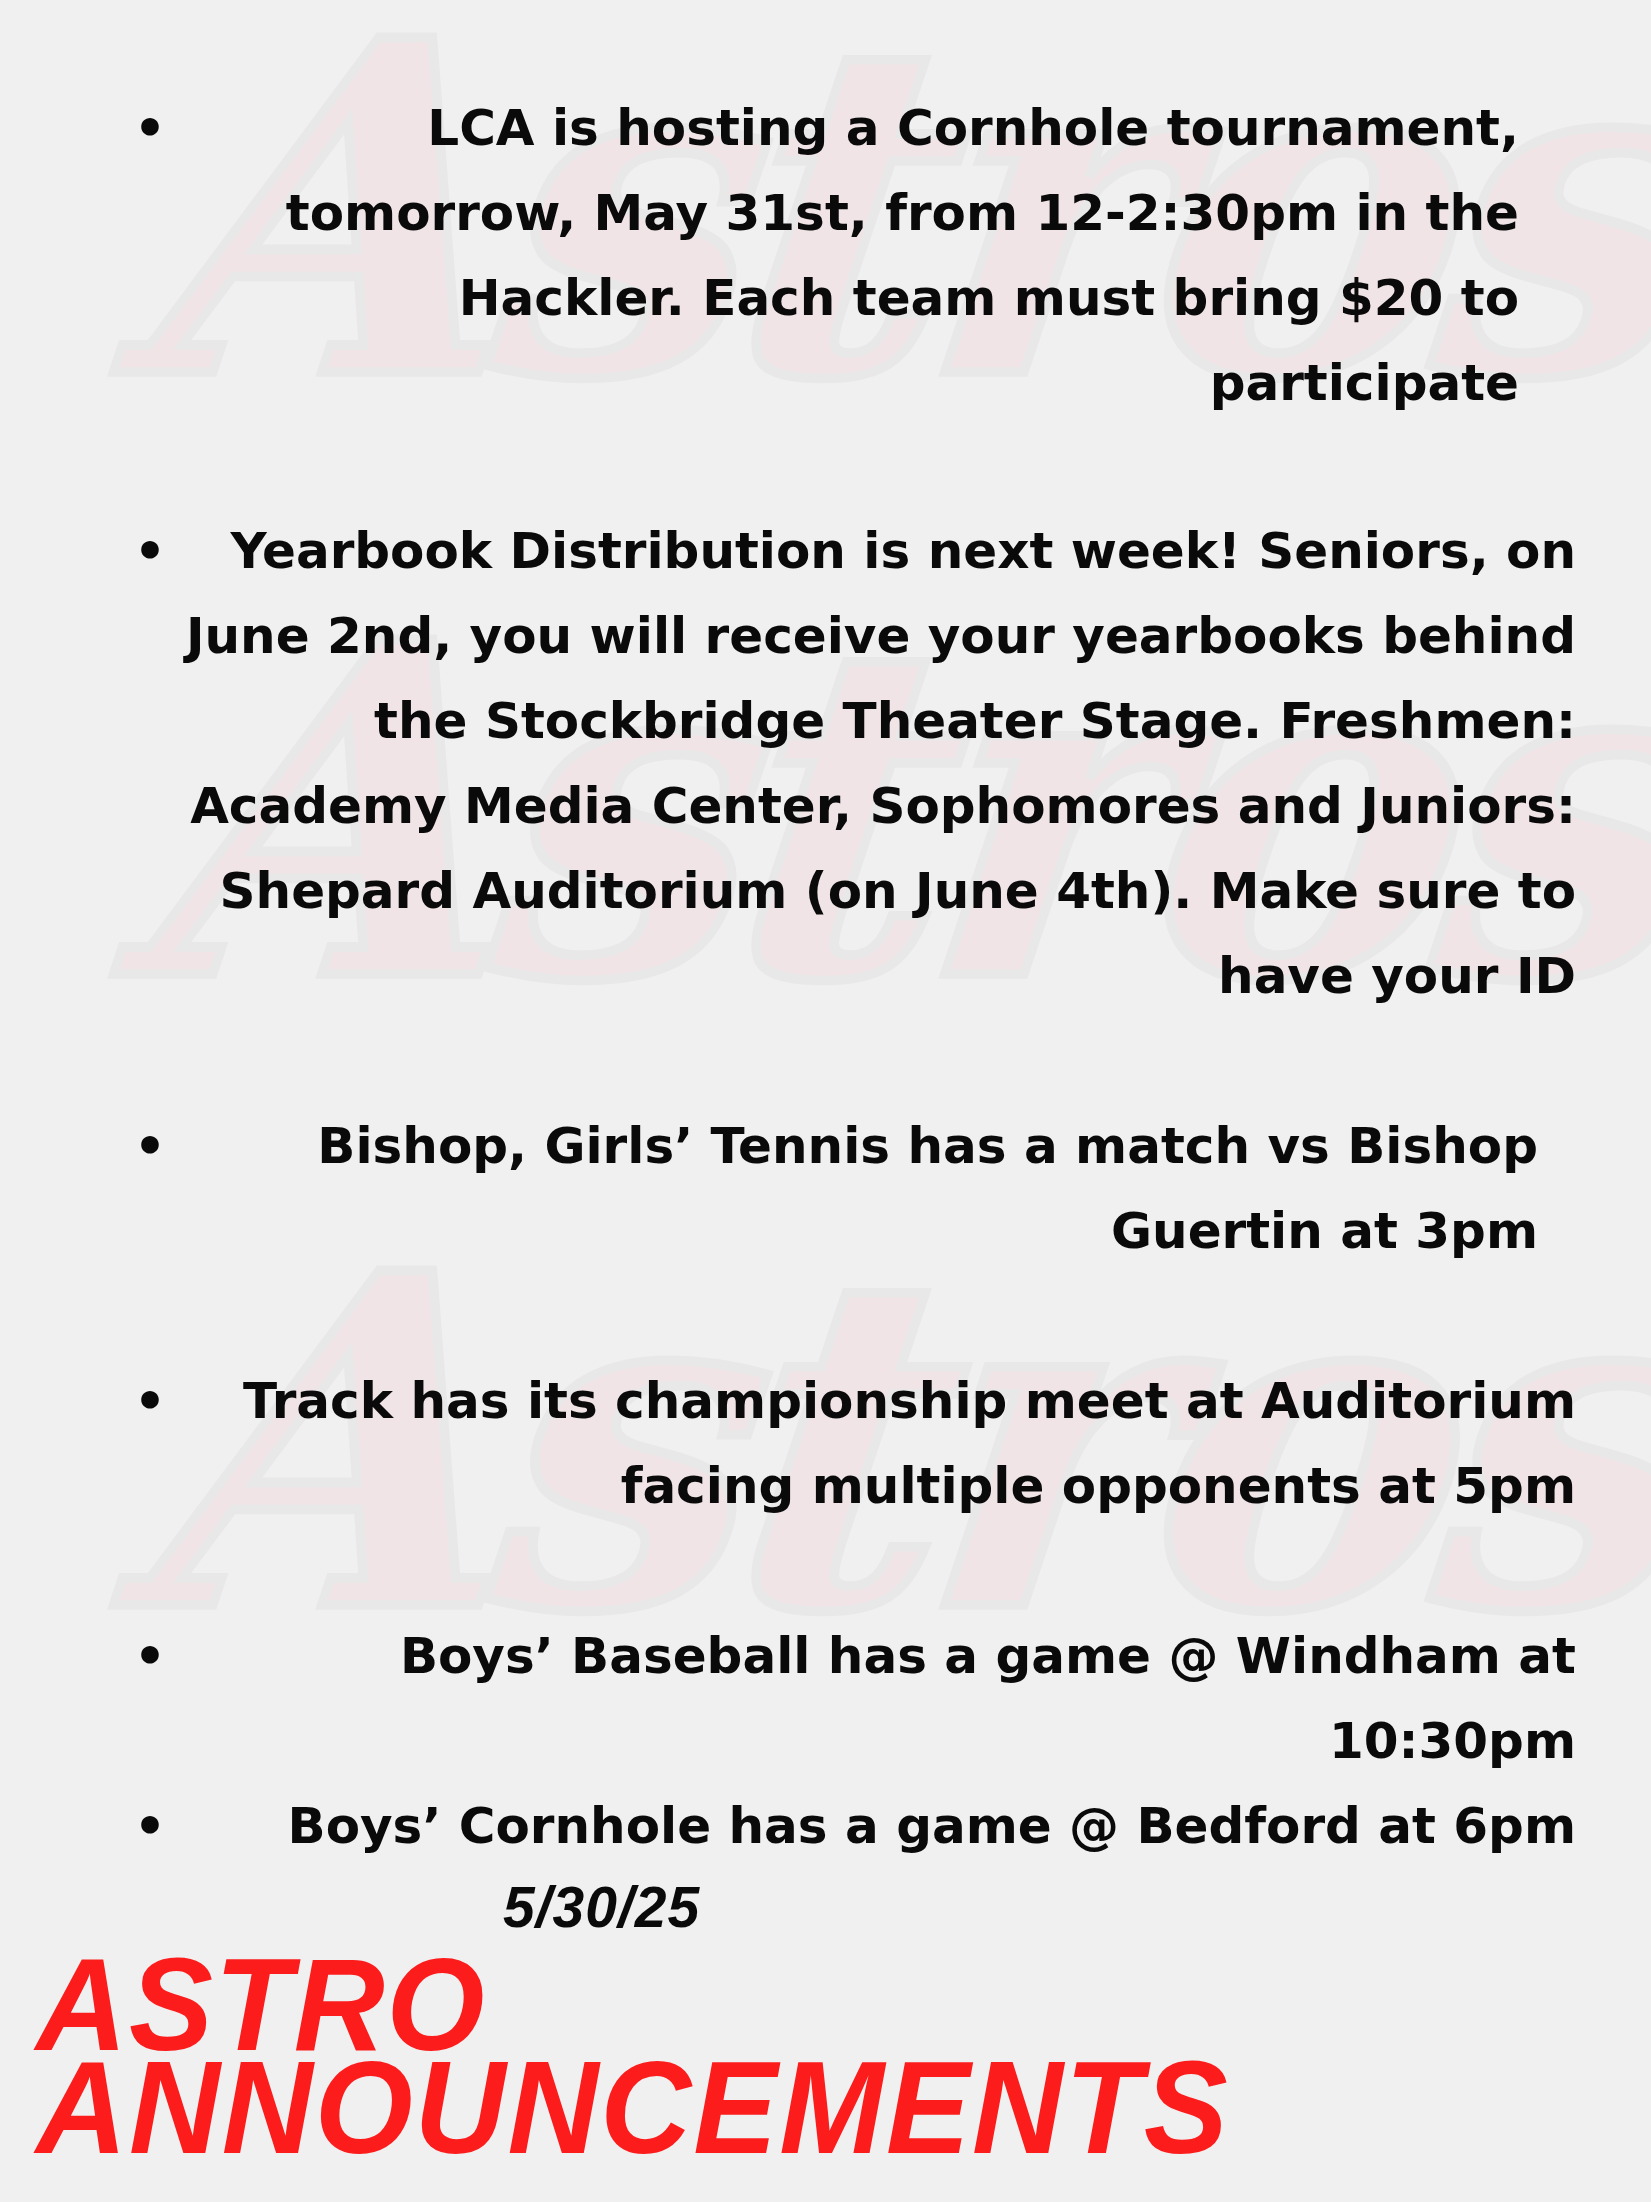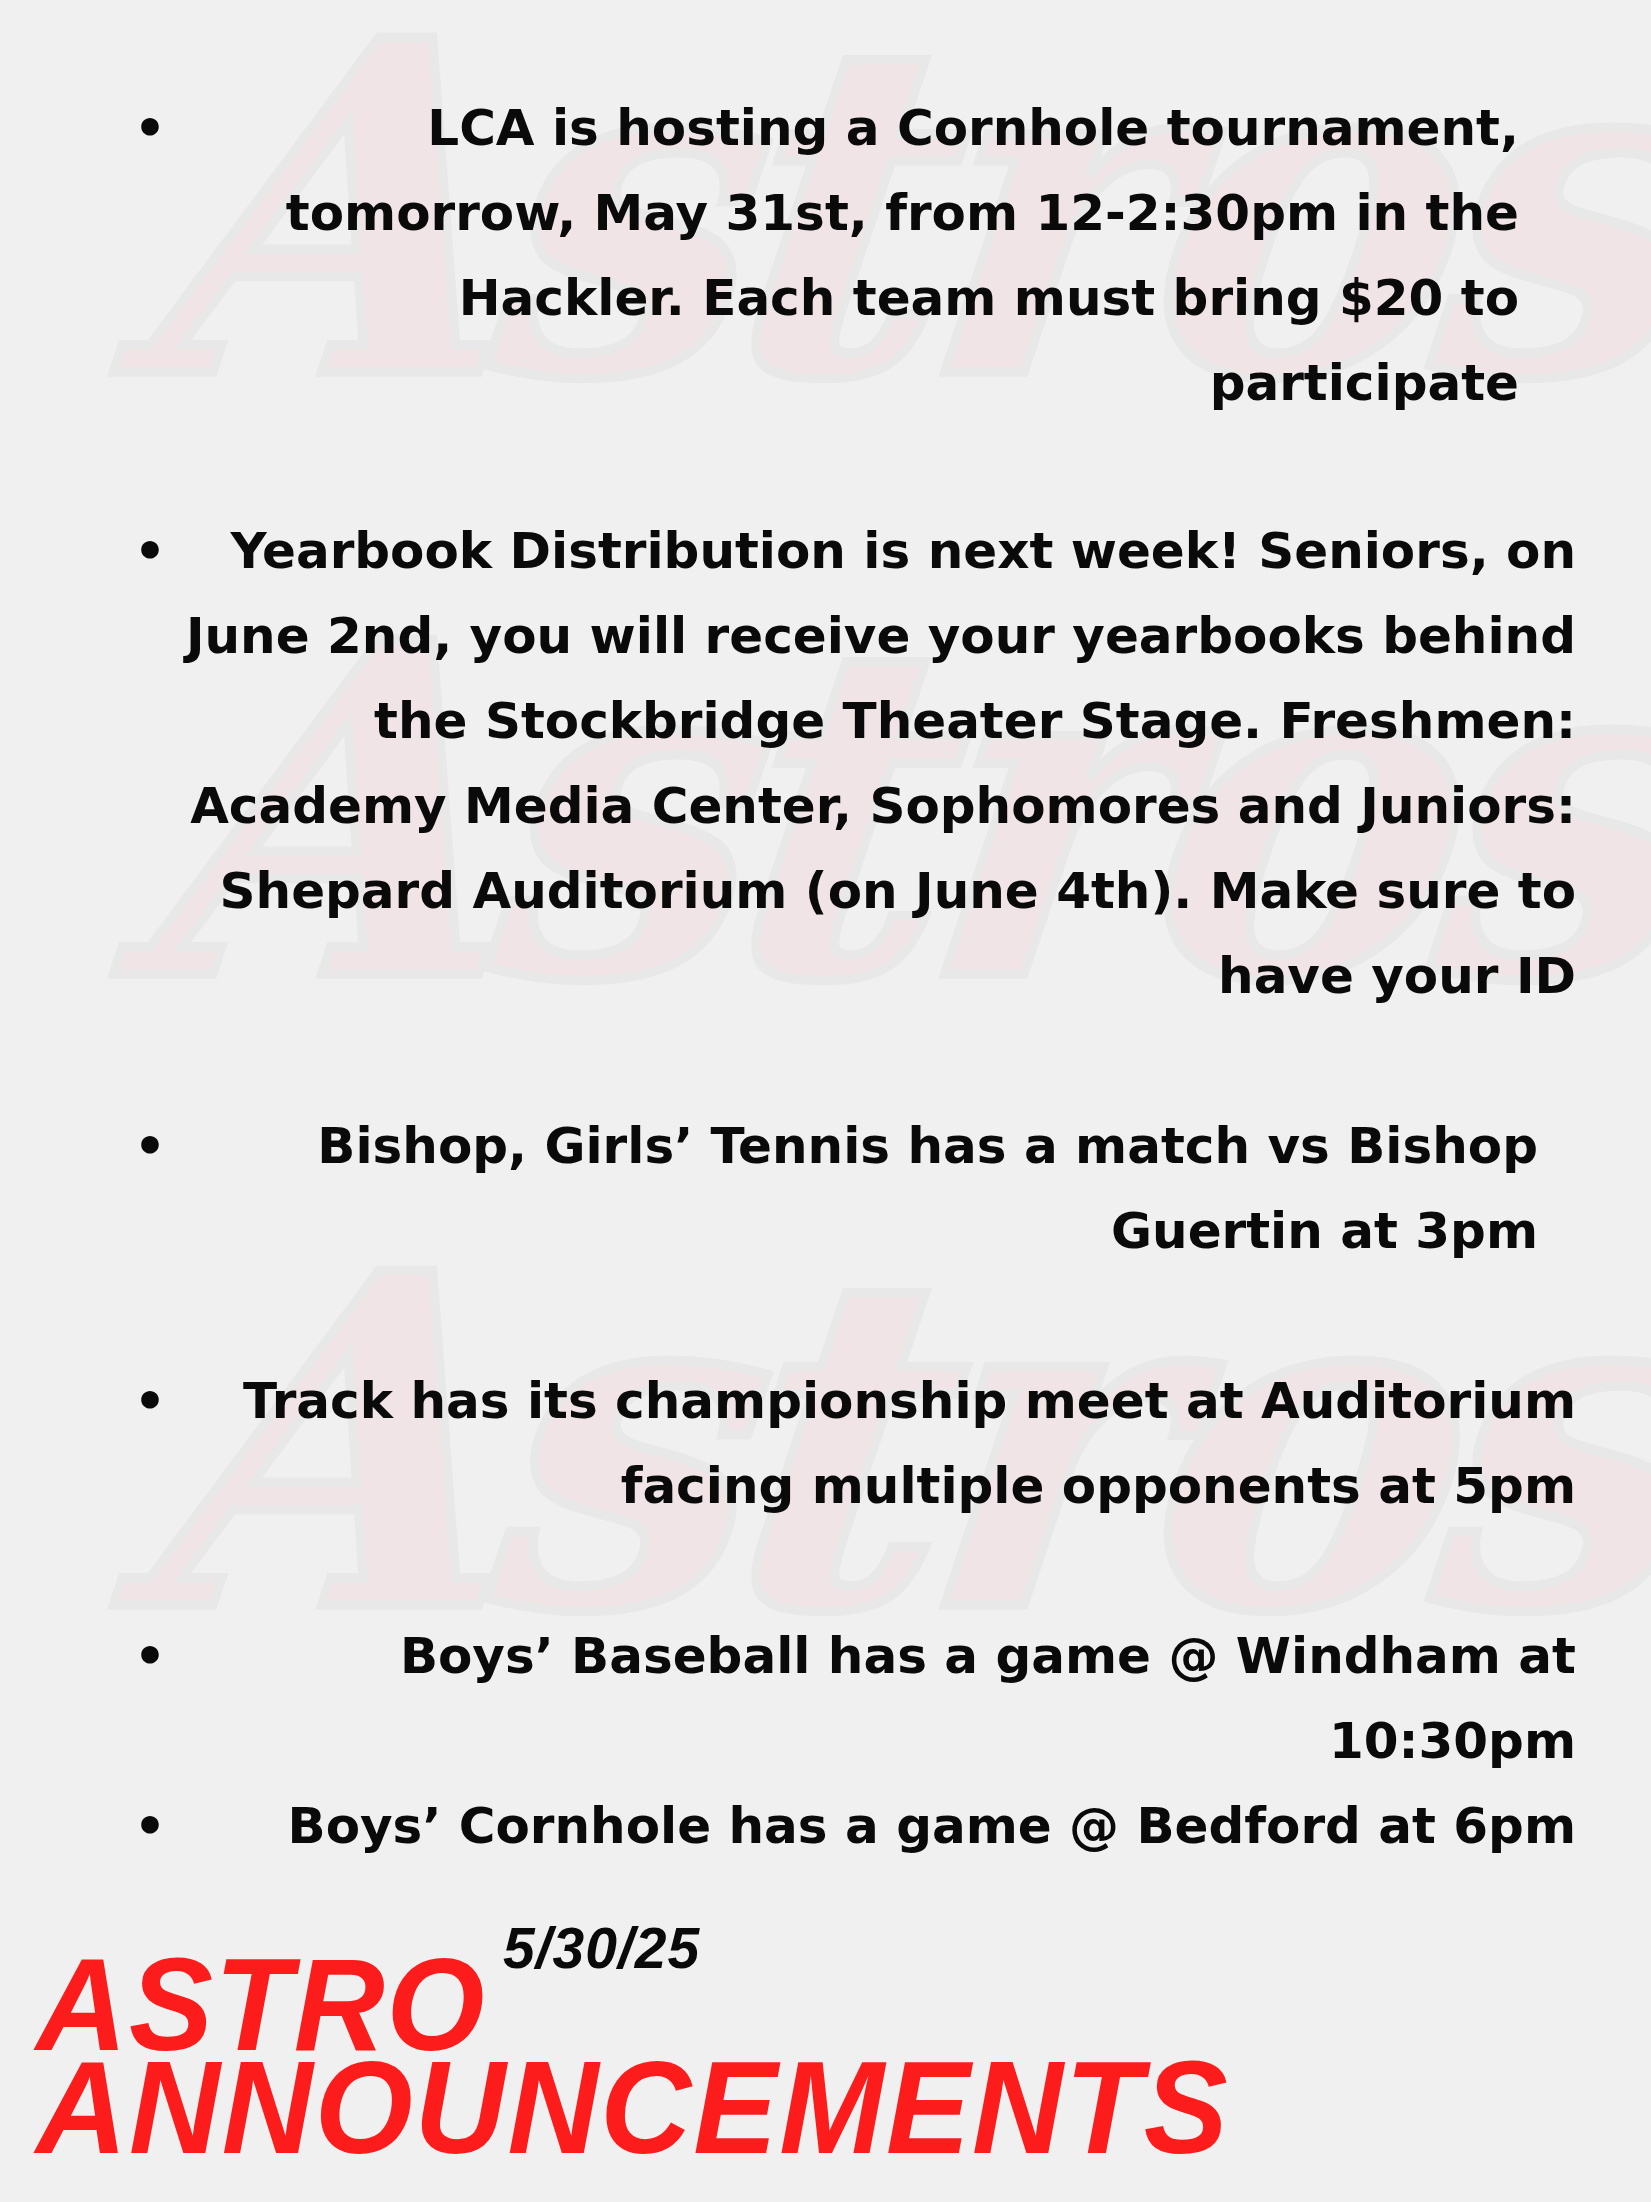--- a/index.html
+++ b/index.html
@@ -64,21 +64,21 @@
       font-style: italic;
       color: #fc1c1c;
       font-size: 126px;
       line-height: 103px;
       letter-spacing: 1.9px;
       transform: scaleY(1.05);
       transform-origin: left top;
     }
     .date {
       position: absolute;
-      left: 503px; top: 1915px;
+      left: 503px; top: 1874px;
       font-family: "Liberation Sans", sans-serif;
       font-weight: bold;
       font-style: italic;
       font-size: 57px;
       color: #0a0a0a;
       letter-spacing: 1px;
     }
   </style>
 </head>
 <body>

